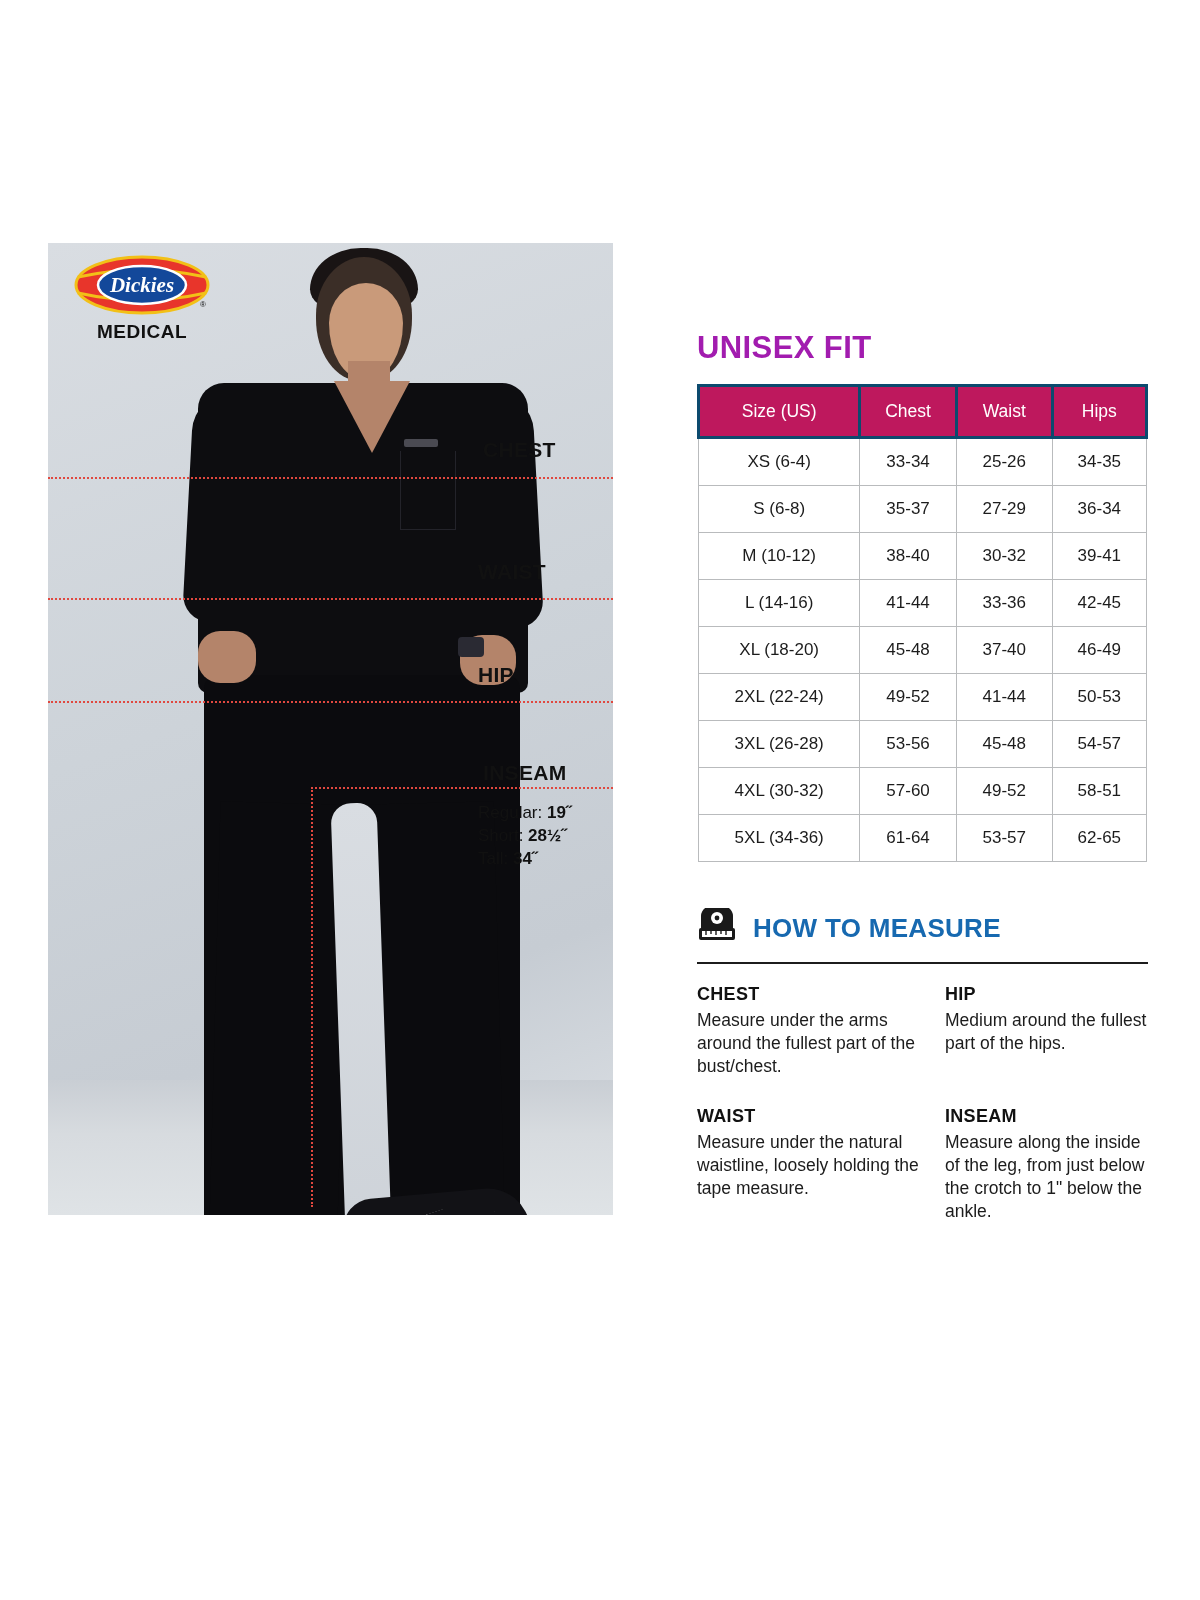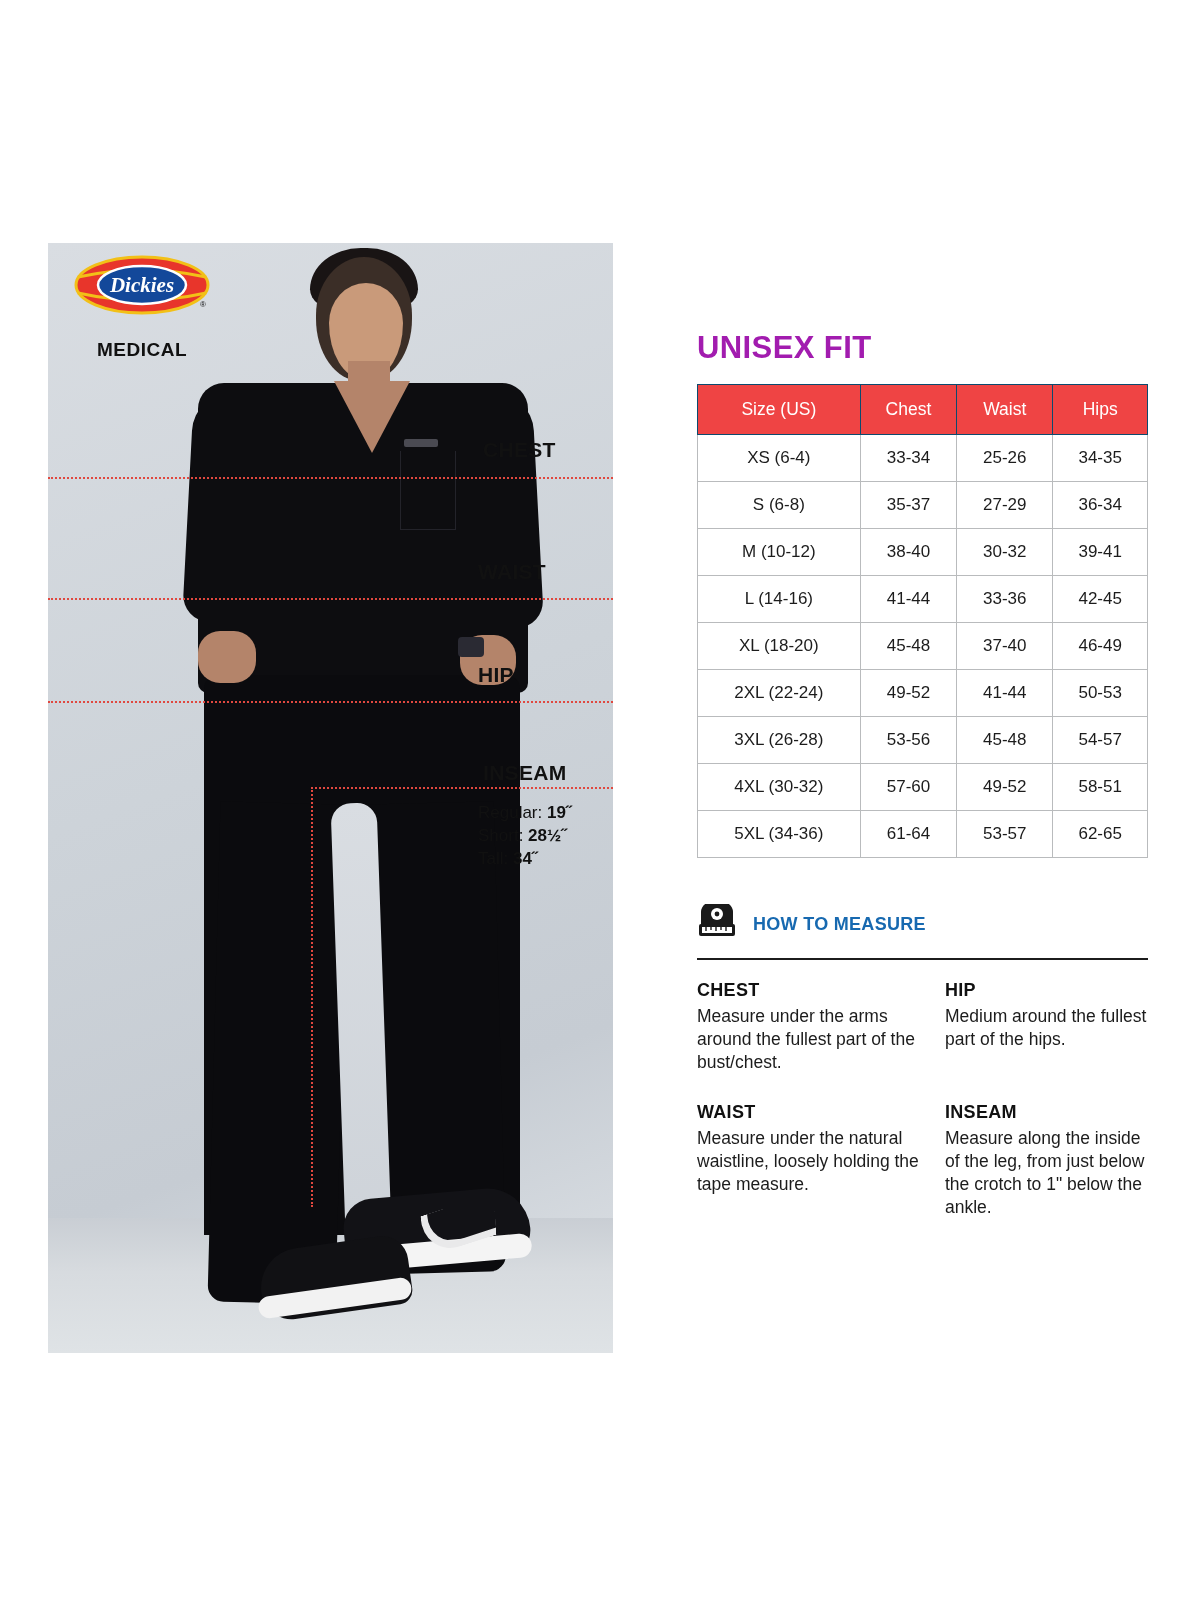--- a/index.html
+++ b/index.html
@@ -15,21 +15,21 @@
     color: #1a1a1a;
     overflow: hidden;
   }
 
   
   #photo-panel {
     position: absolute;
     left: 48px;
     top: 243px;
     width: 565px;
-    height: 1110px;
+    height: 972px;
     background: linear-gradient(160deg, #d9dde2 0%, #cdd3d9 45%, #c6ccd3 75%, #dfe3e7 100%);
     overflow: hidden;
   }
   
   #floor {
     position: absolute;
     left: 0;
     bottom: 0;
     width: 100%;
     height: 135px;
@@ -168,21 +168,21 @@
     width: 160px;
     text-align: center;
   }
   #logo-oval {
     position: relative;
     width: 136px;
     height: 60px;
     margin: 0 auto;
   }
   #logo-text {
-    margin-top: 24px;
+    margin-top: 6px;
     font-weight: bold;
     font-size: 19px;
     letter-spacing: 0.5px;
     color: #111;
     font-family: "Liberation Sans", sans-serif;
   }
 
   
   #model-note {
     position: absolute;
@@ -243,26 +243,26 @@
     letter-spacing: 0.4px;
     color: #a21caf;
     margin: 0 0 18px 0;
   }
   table.size-table {
     border-collapse: collapse;
     width: 451px;
     font-size: 17px;
   }
   table.size-table th {
-    background: #ef4444;
+    background: #be185d;
     color: #ffffff;
     font-weight: normal;
     font-size: 17.5px;
     padding: 14px 6px;
-    border: 1px solid #0c4a6e;
+    border: 3px solid #0c4a6e;
     text-align: center;
   }
   table.size-table td {
     border: 1px solid #b9bbbd;
     padding: 13px 6px;
     text-align: center;
     color: #1c1c1c;
     font-size: 17px;
   }
   table.size-table td:first-child { width: 175px; }
@@ -273,21 +273,21 @@
   
   #howto {
     margin-top: 46px;
   }
   #howto-head {
     display: flex;
     align-items: center;
     gap: 12px;
   }
   #howto-title {
-    font-size: 18px;
+    font-size: 26px;
     font-weight: bold;
     color: #1769b0;
     letter-spacing: 0.3px;
   }
   #howto-rule {
     border-top: 2px solid #1c1c1c;
     margin-top: 14px;
     width: 451px;
   }
   #howto-grid {

